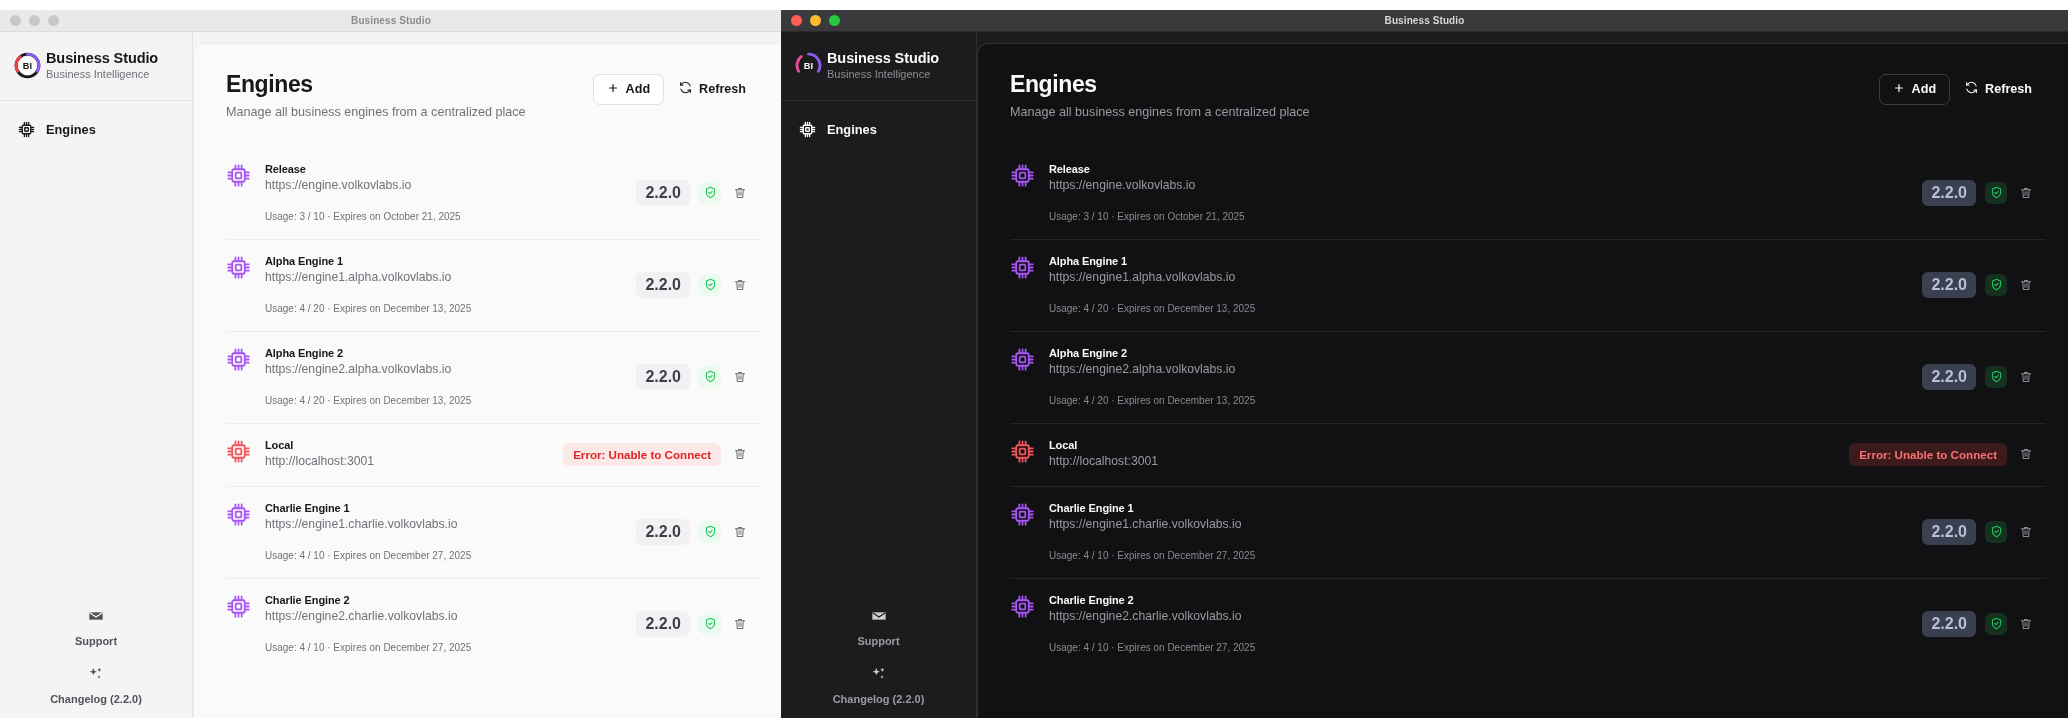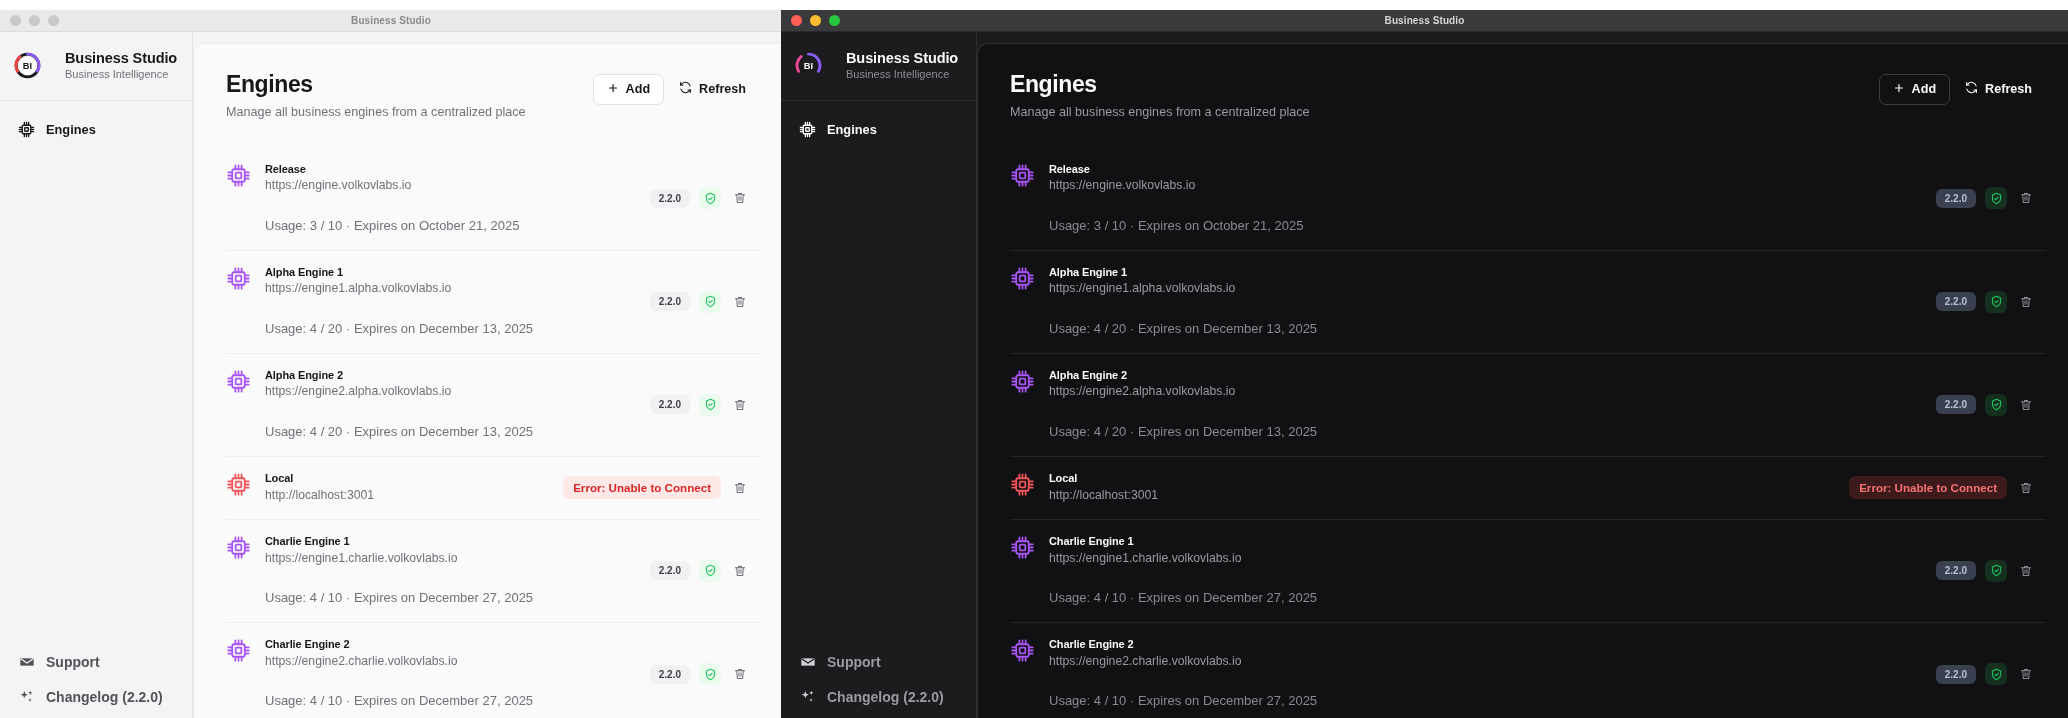--- a/index.html
+++ b/index.html
@@ -41,21 +41,21 @@
   
   .wbody { display:flex; height:calc(100% - 22px); }
 
   
   .sidebar { width:193px; flex:0 0 193px; display:flex; flex-direction:column; }
   .window--dark .sidebar { width:196px; flex:0 0 196px; }
   .sidebar--light { background:#f4f4f5; border-right:1px solid #e4e4e7; }
   .sidebar--dark  { background:#1c1c1e; border-right:1px solid #2d2d30; }
 
   .brand {
-    display:flex; align-items:center; gap:24px;
+    display:flex; align-items:center; gap:5px;
     padding:18px 14px 19px 14px;
   }
   .sidebar--light .brand { border-bottom:1px solid #e4e4e7; }
   .sidebar--dark  .brand { border-bottom:1px solid #2d2d30; }
 
   .logo { width:27px; height:27px; flex:0 0 27px; position:relative; }
   .logo svg { display:block; }
 
   .brand-text { display:flex; flex-direction:column; gap:1px; min-width:0; }
   .brand-name { font-size:14.5px; font-weight:700; letter-spacing:-.1px; line-height:1.15; }
@@ -72,21 +72,21 @@
     font-size:12.8px; font-weight:600;
   }
   .sidebar--light .nav-item { color:#18181b; }
   .sidebar--dark  .nav-item { color:#fafafa; }
   .nav-icon { width:17px; height:17px; flex:0 0 17px; display:flex; align-items:center; justify-content:center; }
 
   .sidebar-footer { padding:0 10px 16px 10px; display:flex; flex-direction:column; gap:4px; }
   .foot-item {
     display:flex; align-items:center; gap:11px;
     padding:7px 8px; border-radius:7px; cursor:pointer;
-    font-size:14px; font-weight:600;
+    font-size:11px; font-weight:600;flex-direction:column;
   }
   .sidebar--light .foot-item { color:#52525b; }
   .sidebar--dark  .foot-item { color:#9a9aa0; }
   .foot-icon { width:17px; height:17px; flex:0 0 17px; display:flex; align-items:center; justify-content:center; }
 
   
   .pane { flex:1 1 auto; padding:11px 0 0 0; min-width:0; }
   .pane-card {
     height:100%; border-radius:11px 0 0 0; overflow:hidden;
     padding:26px 22px 0 32px;
@@ -119,32 +119,32 @@
   .list { margin-top:29px; }
   .row { display:flex; align-items:flex-start; gap:14px; padding:14px 10px 15px 0; }
   .pane--light .row { border-bottom:1px solid #ededef; }
   .pane--dark  .row { border-bottom:1px solid #252528; }
   .row:last-child { border-bottom:none; }
 
   .row-icon { width:25px; height:25px; flex:0 0 25px; margin-top:1px; }
   .row-main { flex:1 1 auto; min-width:0; }
   .row-name { font-size:11px; font-weight:700; letter-spacing:-.1px; line-height:1.3; }
   .row-url  { font-size:12.2px; line-height:1.45; margin-top:1px; }
-  .row-meta { font-size:13px; line-height:1.4; margin-top:22px; }
+  .row-meta { font-size:10px; line-height:1.4; margin-top:15px; }
   .pane--light .row-name { color:#18181b; }
   .pane--light .row-url  { color:#71717a; }
   .pane--light .row-meta { color:#71717a; }
   .pane--dark  .row-name { color:#fafafa; }
   .pane--dark  .row-url  { color:#9a9aa0; }
   .pane--dark  .row-meta { color:#8a8a90; }
 
   .row-actions { display:flex; align-items:center; gap:9px; align-self:center; flex:0 0 auto; }
 
   .badge-version {
-    font-size:10px; font-weight:600; padding:4px 9px; border-radius:6px;
+    font-size:16px; font-weight:600; padding:4px 9px; border-radius:6px;
   }
   .pane--light .badge-version { background:#f1f1f3; color:#3f3f46; }
   .pane--dark  .badge-version { background:#3a4050; color:#b9c0d4; }
 
   .badge-ok { width:22px; height:22px; border-radius:6px; display:flex; align-items:center; justify-content:center; }
   .pane--light .badge-ok { background:#eafaef; }
   .pane--dark  .badge-ok { background:#15301f; }
 
   .badge-error {
     font-size:11.6px; font-weight:700; padding:5px 10px; border-radius:6px; white-space:nowrap;

